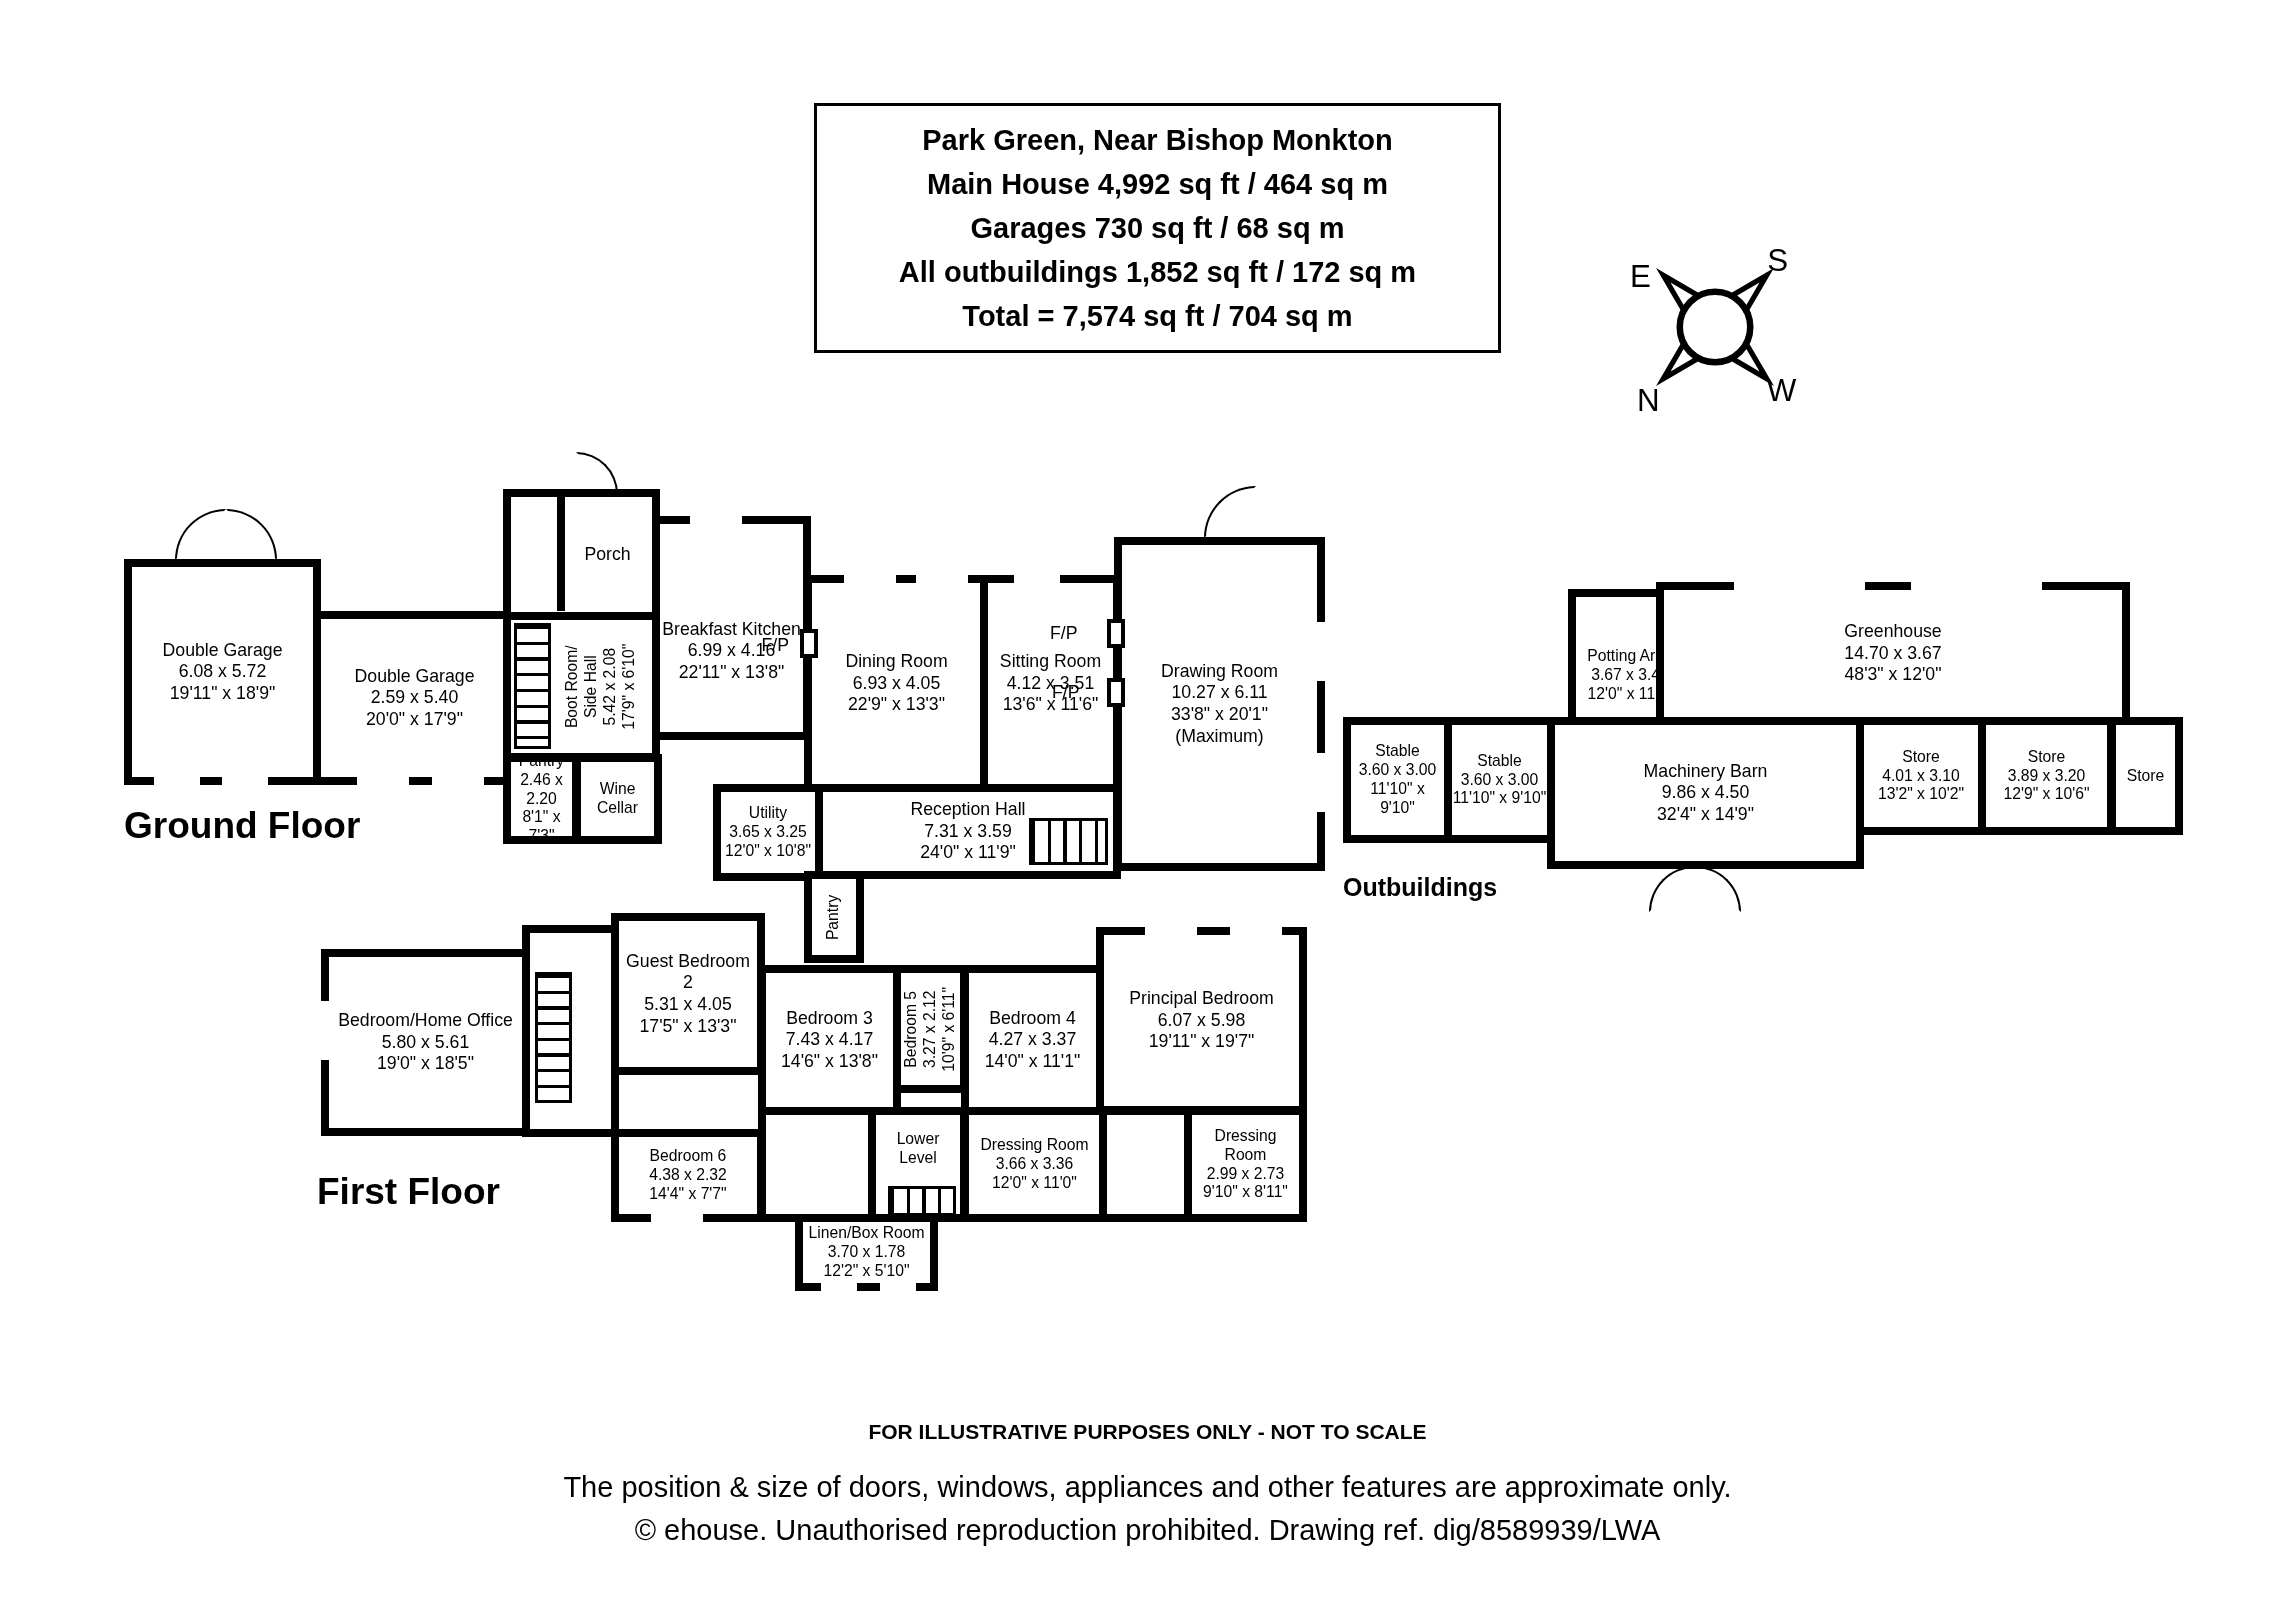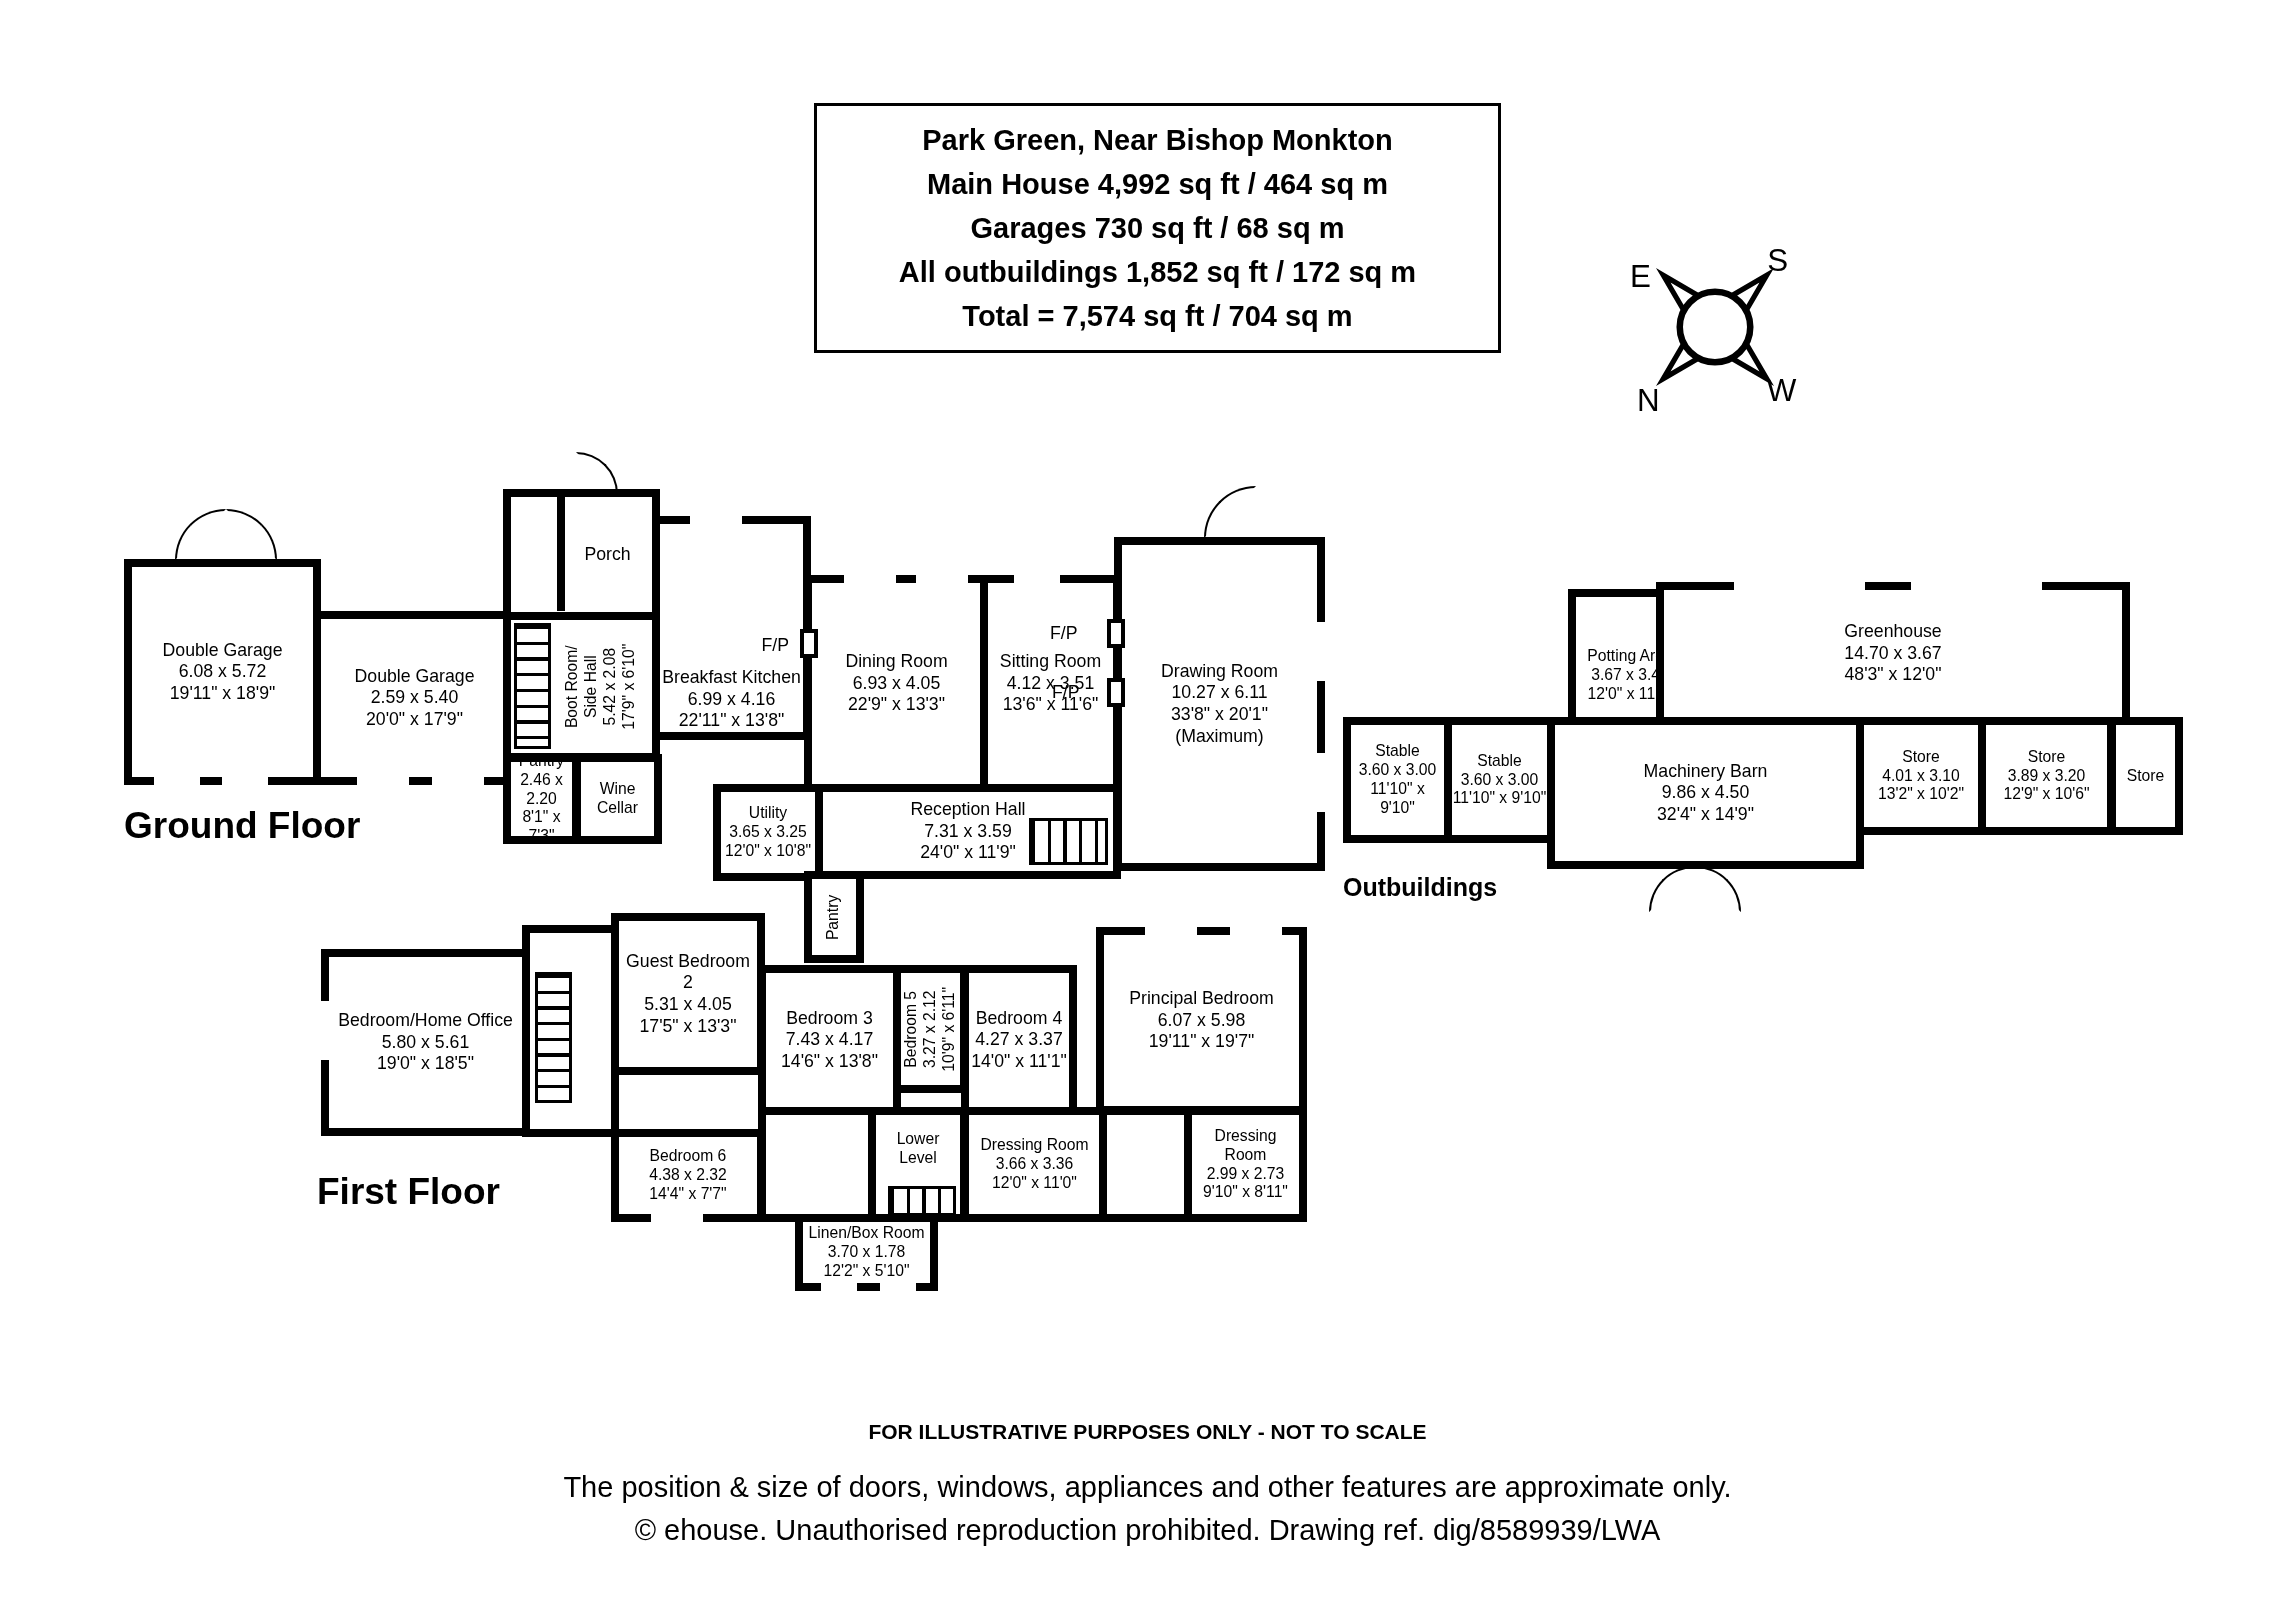--- a/index.html
+++ b/index.html
@@ -19,21 +19,21 @@
     display:flex; flex-direction:column; justify-content:center;
     text-align:center; font-weight:bold; font-size:29px; line-height:44px;
   }
   
   .room{
     position:absolute; background:#fff; border:8.5px solid #000; box-sizing:border-box;
     display:flex; align-items:center; justify-content:center; text-align:center;
   }
   .lbl{font-size:17.7px; line-height:1.22;}
   .lbl-sm{font-size:15.7px; line-height:1.2;}
-  .top-lbl{align-items:flex-end;}
+  .top-lbl{align-items:center;}
   .top-lbl .lbl{margin-top:46px;}
   .vwrap{position:absolute; inset:0; display:flex; align-items:center; justify-content:center;}
   .vlabel{transform:rotate(-90deg); white-space:nowrap; text-align:center;}
   .vlabel.wrap{white-space:normal; width:137px;}
   
   .floor-label{position:absolute; font-weight:bold; font-size:37px;}
   .outb-label{position:absolute; font-weight:bold; font-size:25px;}
   
   .footer{position:absolute; left:0; width:2295px; text-align:center;}
   .footer-bold{font-weight:bold; font-size:21px;}
@@ -231,21 +231,21 @@
   <div class="room" style="left:893px; top:965px; width:75px; height:128px;">
     <div class="vwrap">
       <div class="vlabel lbl-sm">
         <div>Bedroom 5</div>
         <div>3.27 x 2.12</div>
         <div>10'9" x 6'11"</div>
       </div>
     </div>
   </div>
 
-  <div class="room" style="left:961px; top:965px; width:116px; height:150px;">
+  <div class="room" style="left:961px; top:965px; width:143px; height:150px;">
     <div class="lbl">
       <div>Bedroom 4</div>
       <div>4.27 x 3.37</div>
       <div>14'0" x 11'1"</div>
     </div>
   </div>
 
   <div class="room" style="left:1096px; top:927px; width:211px; height:187px;">
     <div class="lbl">
       <div>Principal Bedroom</div>

